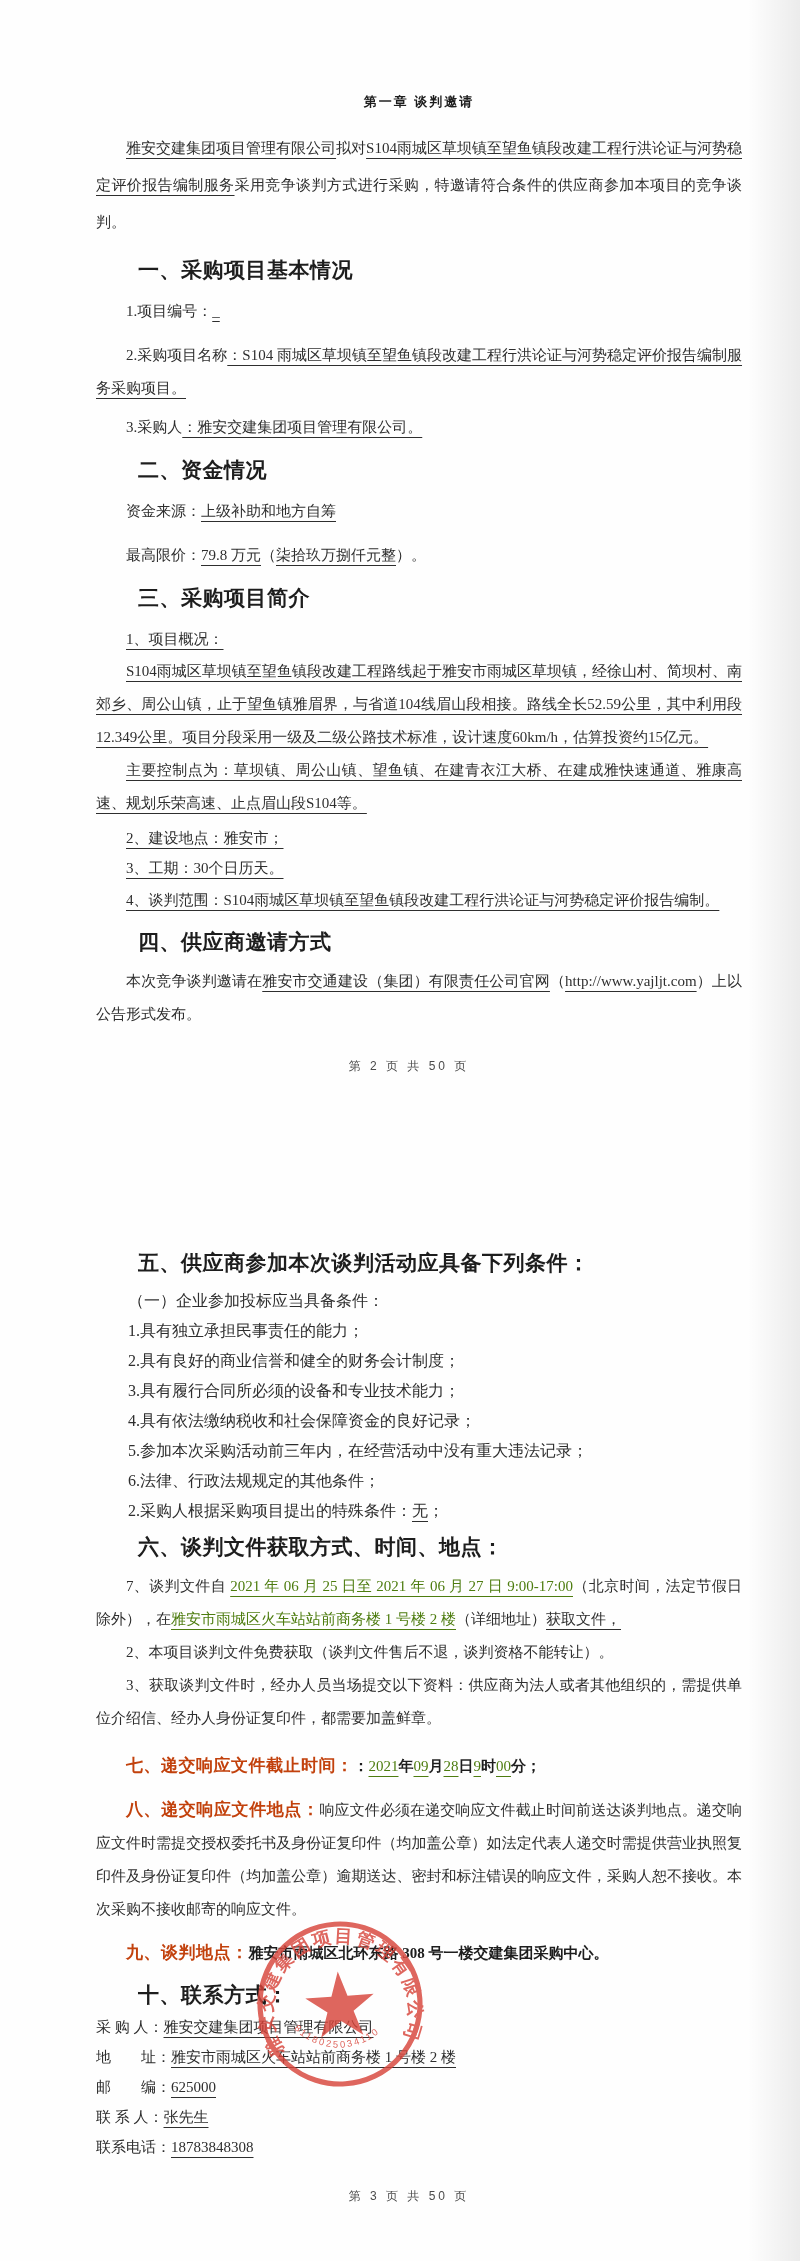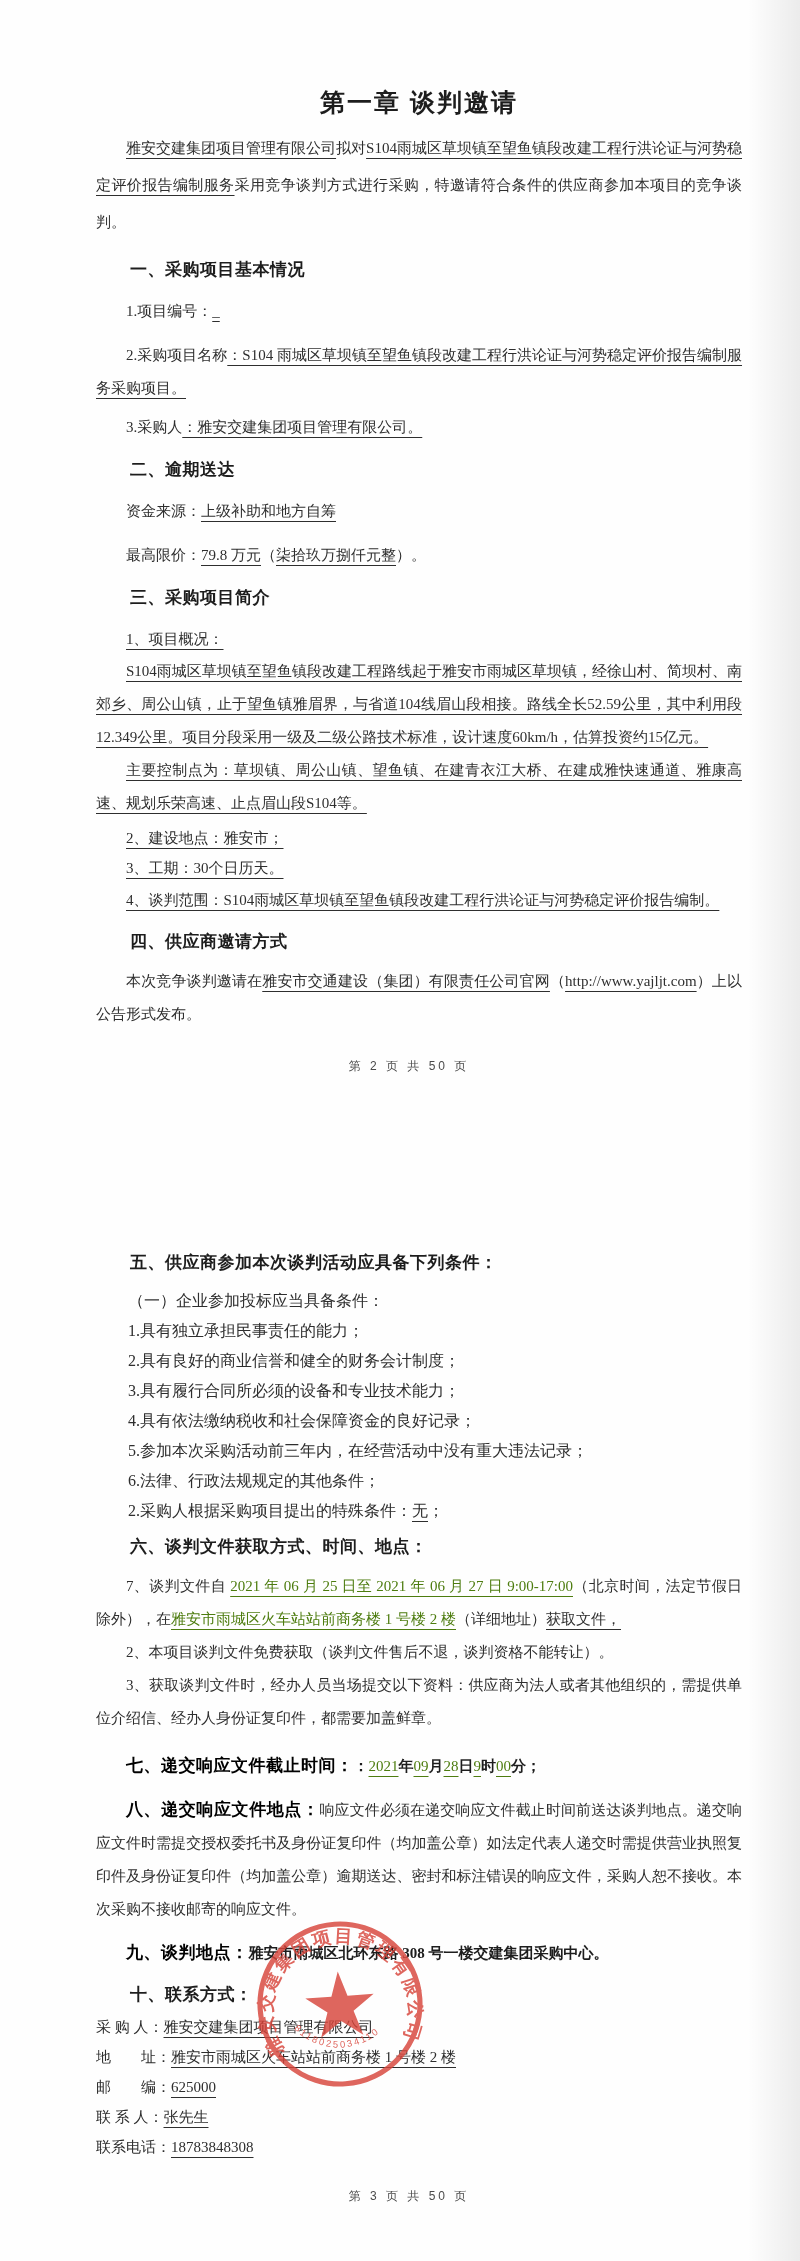--- a/index.html
+++ b/index.html
@@ -19,31 +19,31 @@
   }
   .page-content{
     position:absolute;
     left:96px;
     width:646px;
   }
   #page1-content{top:86px;}
   #page2-content{top:1248px;}
   .h1{
     font-family:"Liberation Sans","DejaVu Sans",sans-serif;
-    font-size:25px;font-weight:bold;color:#1d1d1d;
+    font-size:13px;font-weight:bold;color:#1d1d1d;
     text-align:center;line-height:32px;margin:0 0 12px 0;letter-spacing:2px;
   }
   .h2{
     font-family:Liberation Serif, serif;
-    font-size:17px;font-weight:bold;color:#1d1d1d;
+    font-size:21px;font-weight:bold;color:#1d1d1d;
     line-height:30px;margin:14px 0 0 0;text-indent:2em;letter-spacing:0.5px;
   }
   .h2inline{
     font-family:"Liberation Sans","DejaVu Sans",sans-serif;
-    font-size:17px;font-weight:bold;color:#000000;letter-spacing:0.5px;
+    font-size:17px;font-weight:bold;color:#c2410c;letter-spacing:0.5px;
   }
   p,.row{font-size:15px;margin:0;}
   .intro{line-height:37px;text-indent:2em;text-align:justify;margin-top:6px;}
   .para{line-height:33px;text-indent:2em;text-align:justify;}
   .row{line-height:24px;text-indent:2em;}
   .u{text-decoration:underline;text-underline-offset:5px;text-decoration-thickness:1px;}
   .bu{font-weight:normal;text-decoration:underline;text-underline-offset:5px;text-decoration-thickness:1px;color:#4d7c0f;}
   .b{font-weight:bold;color:#1d1d1d;}
   .mt14{margin-top:14px;}
   .mt16{margin-top:16px;}
@@ -80,21 +80,21 @@
     <p class="intro"><span class="u">雅安交建集团项目管理有限公司</span><span>拟对</span><span class="u">S104雨城区草坝镇至望鱼镇段改建工程行洪论证与河势稳定评价报告编制服务</span><span>采用竞争谈判方式进行采购，特邀请符合条件的供应商参加本项目的竞争谈判。</span></p>
 
     <div class="h2">一、采购项目基本情况</div>
 
     <div class="row mt14"><span>1.项目编号：</span><span class="u">_</span></div>
 
     <p class="para mt16"><span>2.采购项目名称</span><span class="u">：S104 雨城区草坝镇至望鱼镇段改建工程行洪论证与河势稳定评价报告编制服务采购项目。</span></p>
 
     <div class="row mt10"><span>3.采购人</span><span class="u">：雅安交建集团项目管理有限公司。</span></div>
 
-    <div class="h2 mt16">二、逾期送达</div>
+    <div class="h2 mt16">二、资金情况</div>
 
     <div class="row mt14"><span>资金来源：</span><span class="u">上级补助和地方自筹</span></div>
 
     <div class="row mt20"><span>最高限价：</span><span class="u">79.8 万元</span><span>（</span><span class="u">柒拾玖万捌仟元整</span><span>）。</span></div>
 
     <div class="h2 mt16">三、采购项目简介</div>
 
     <div class="row mt14"><span class="u">1、项目概况：</span></div>
 
     <p class="para u mt4">S104雨城区草坝镇至望鱼镇段改建工程路线起于雅安市雨城区草坝镇，经徐山村、简坝村、南郊乡、周公山镇，止于望鱼镇雅眉界，与省道104线眉山段相接。路线全长52.59公里，其中利用段12.349公里。项目分段采用一级及二级公路技术标准，设计速度60km/h，估算投资约15亿元。</p>

